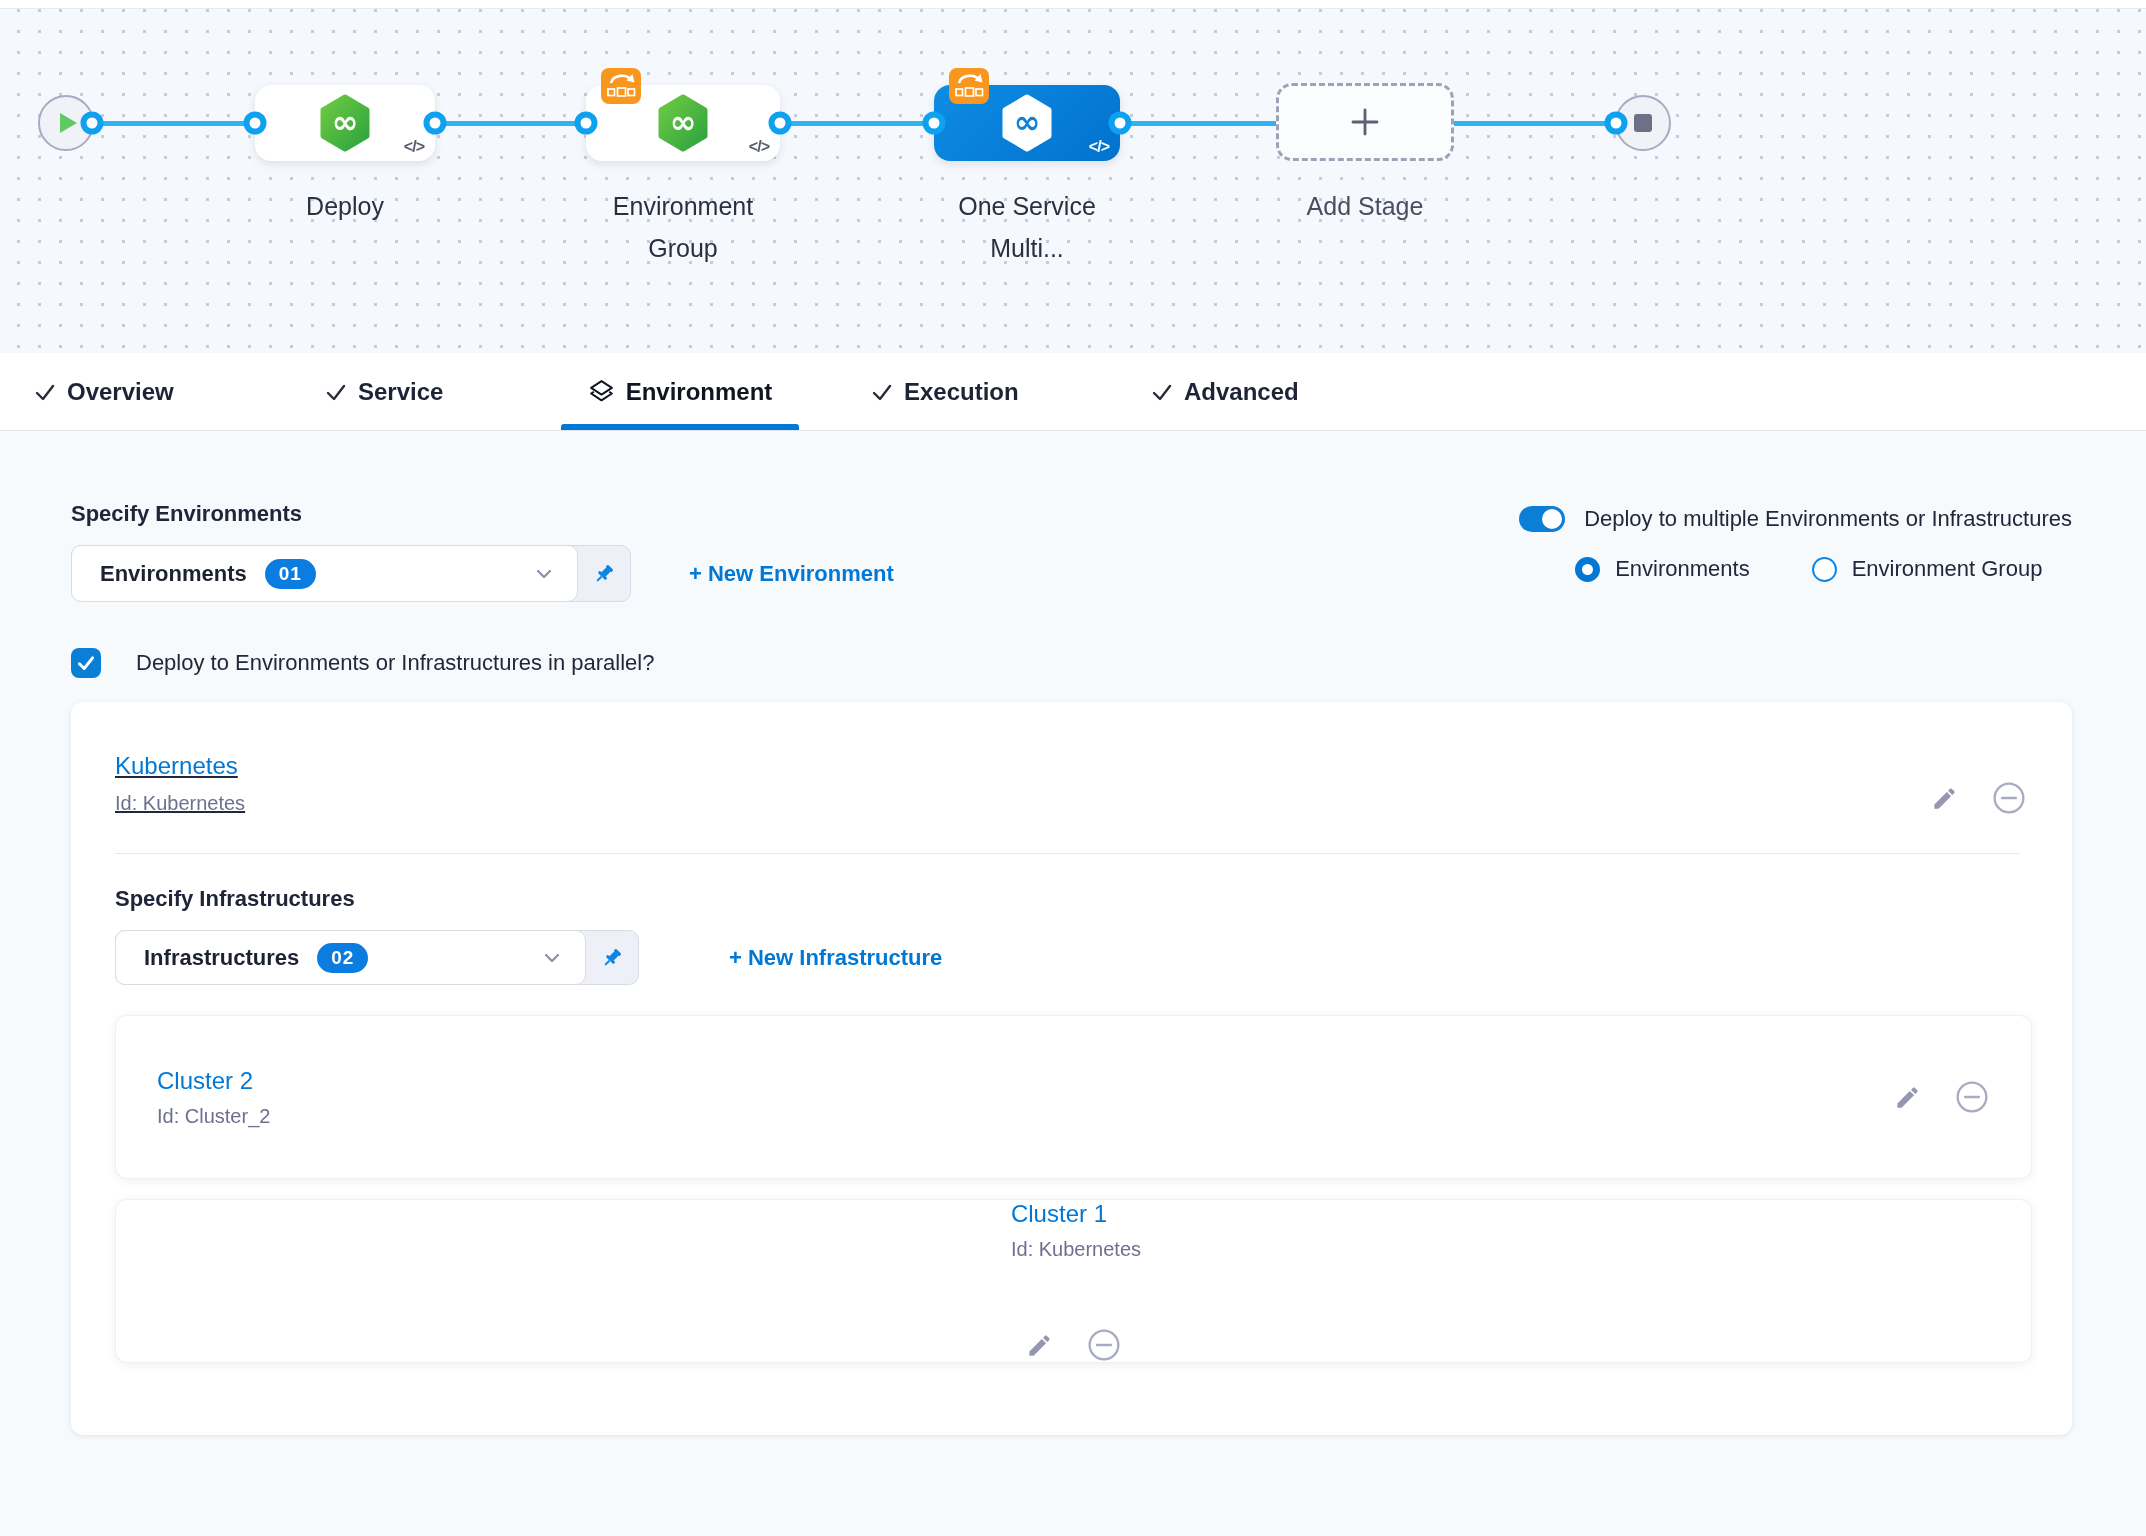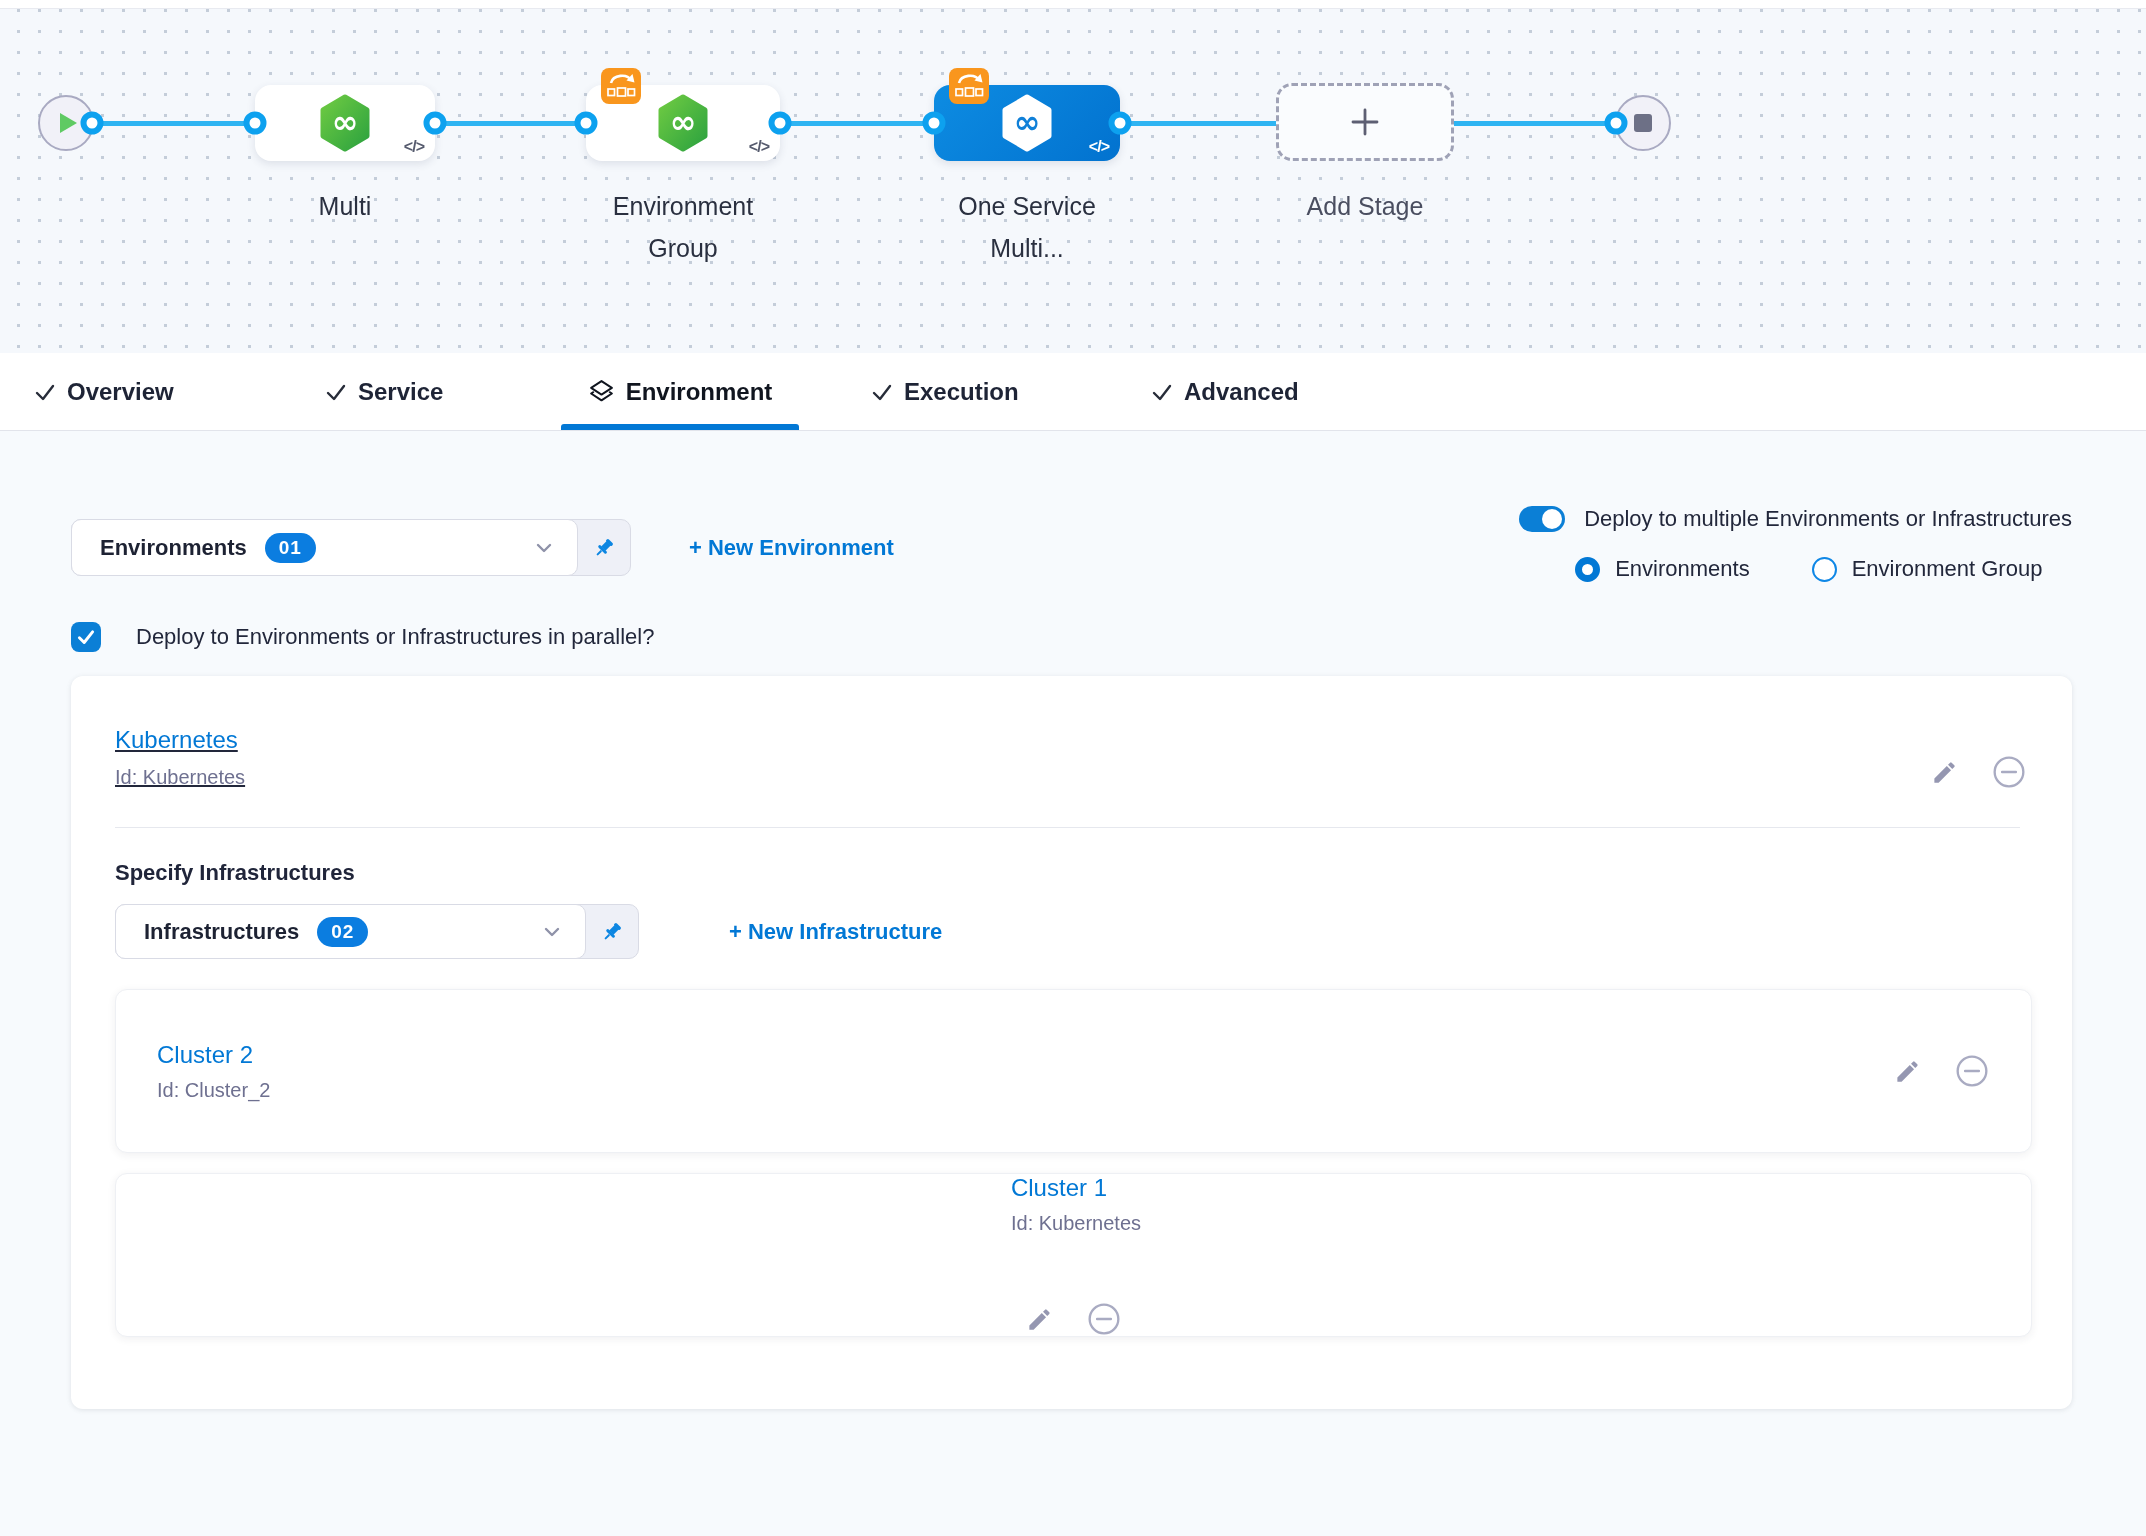--- a/index.html
+++ b/index.html
@@ -128,21 +128,21 @@
   <div class="ring" style="left:1120px;top:114px;"></div>
   <div class="ring" style="left:1616px;top:114px;"></div>
 
   <div class="stage-node" style="left:255px; width:180px;">
     <svg width="52" height="58" viewBox="0 0 52 58">
       <path d="M26 3 L48 16 L48 42 L26 55 L4 42 L4 16 Z" fill="url(#hexGreen)" stroke="url(#hexGreen)" stroke-width="5" stroke-linejoin="round"></path>
       <text x="26" y="39" text-anchor="middle" font-size="32" font-weight="bold" fill="#ffffff" font-family="DejaVu Sans">∞</text>
     </svg>
     <span class="code-tag">&lt;/&gt;</span>
   </div>
-  <div class="node-label" style="left:265px; width:160px;">Multi</div>
+  <div class="node-label" style="left:265px; width:160px;">Deploy</div>
 
   <div class="stage-node" style="left:586px; width:194px;">
     <svg class="stage-badge" width="40" height="36" viewBox="0 0 40 36">
       <rect x="0" y="0" width="40" height="36" rx="8" fill="#f9961d"></rect>
       <path d="M10 15 C 12 6.5, 26 5.5, 30 12" stroke="#ffffff" stroke-width="2.6" fill="none"></path>
       <polygon points="31.5,6 33.5,14.5 25.5,12.5" fill="#ffffff"></polygon>
       <rect x="7" y="21" width="6.5" height="6.5" stroke="#ffffff" stroke-width="1.7" fill="none"></rect>
       <rect x="16.5" y="20" width="8" height="8" stroke="#ffffff" stroke-width="1.7" fill="none"></rect>
       <rect x="27" y="21" width="6.5" height="6.5" stroke="#ffffff" stroke-width="1.7" fill="none"></rect>
     </svg>
@@ -215,20 +215,21 @@
         <polyline points="3,12 9,18 19,5" fill="none" stroke="#272c39" stroke-width="2.4" stroke-linecap="round" stroke-linejoin="round"></polyline>
       </svg>
     <span>Advanced</span>
   </div>
   <div class="tab-underline"></div>
 </div>
 
 <div class="content">
   <div class="top-row">
     <div class="left-col">
+      <div class="section-heading">Specify Environments</div>
 
       <div class="dd-row">
         <div class="dropdown" style="width:560px;">
           <div class="dd-white" style="width:509px;">
             <span class="dd-value">Environments</span>
             <span class="count-pill">01</span>
             <span class="dd-chevron">
               <svg width="26" height="26" viewBox="0 0 26 26">
                   <polyline points="7,10 13,16 19,10" fill="none" stroke="#8f92a9" stroke-width="2.4" stroke-linecap="round" stroke-linejoin="round"></polyline>
                 </svg>

